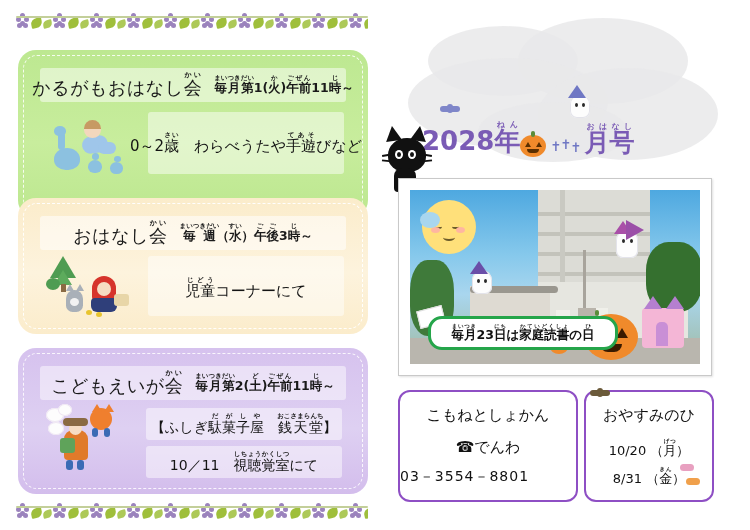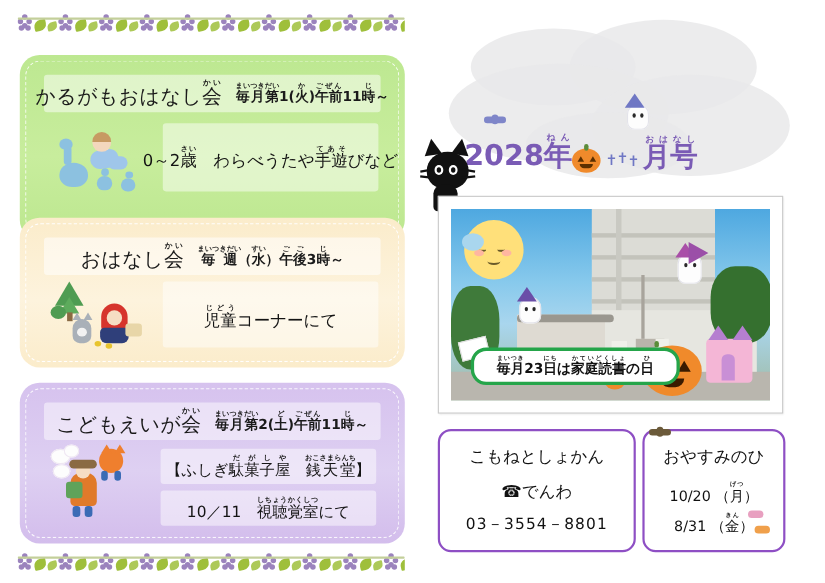--- a/index.html
+++ b/index.html
@@ -124,21 +124,21 @@
       border:3px solid #25a54a;border-radius:14px;display:flex;align-items:center;justify-content:center;}
   .caption-text{font-size:12.5px;font-weight:bold;color:#111;white-space:nowrap;}
   .caption-text rt{font-size:5.5px;}
   .book{position:absolute;width:24px;height:16px;background:#fff;border:1px solid #ddd;transform:rotate(-14deg);}
 
   .info-box{position:absolute;border:2px solid #8e4fc4;border-radius:12px;background:#fff;}
   .info-left{left:398px;top:390px;width:176px;height:108px;}
   .info-right{left:584px;top:390px;width:126px;height:108px;}
   .ib-title{position:absolute;left:0;right:0;top:14px;text-align:center;font-size:15px;color:#111;}
   .ib-l2{position:absolute;left:0;right:0;top:46px;text-align:center;font-size:15px;color:#111;}
-  .ib-l3{position:absolute;left:0;right:0;top:76px;text-align:center;font-size:14px;color:#111;letter-spacing:1px;}
+  .ib-l3{position:absolute;left:0;right:0;top:76px;font-size:14px;color:#111;letter-spacing:1px;}
   .ib-d1{position:absolute;left:0;right:0;top:46px;text-align:center;font-size:13px;color:#111;}
   .ib-d2{position:absolute;left:0;right:0;top:74px;text-align:center;font-size:13px;color:#111;}
   .ib-d1 rt,.ib-d2 rt{font-size:5.5px;}
   .candy{position:absolute;width:14px;height:7px;background:#f0a04b;border-radius:4px;}
 </style>
 </head>
 <body>
 
 <div class="page">
 

